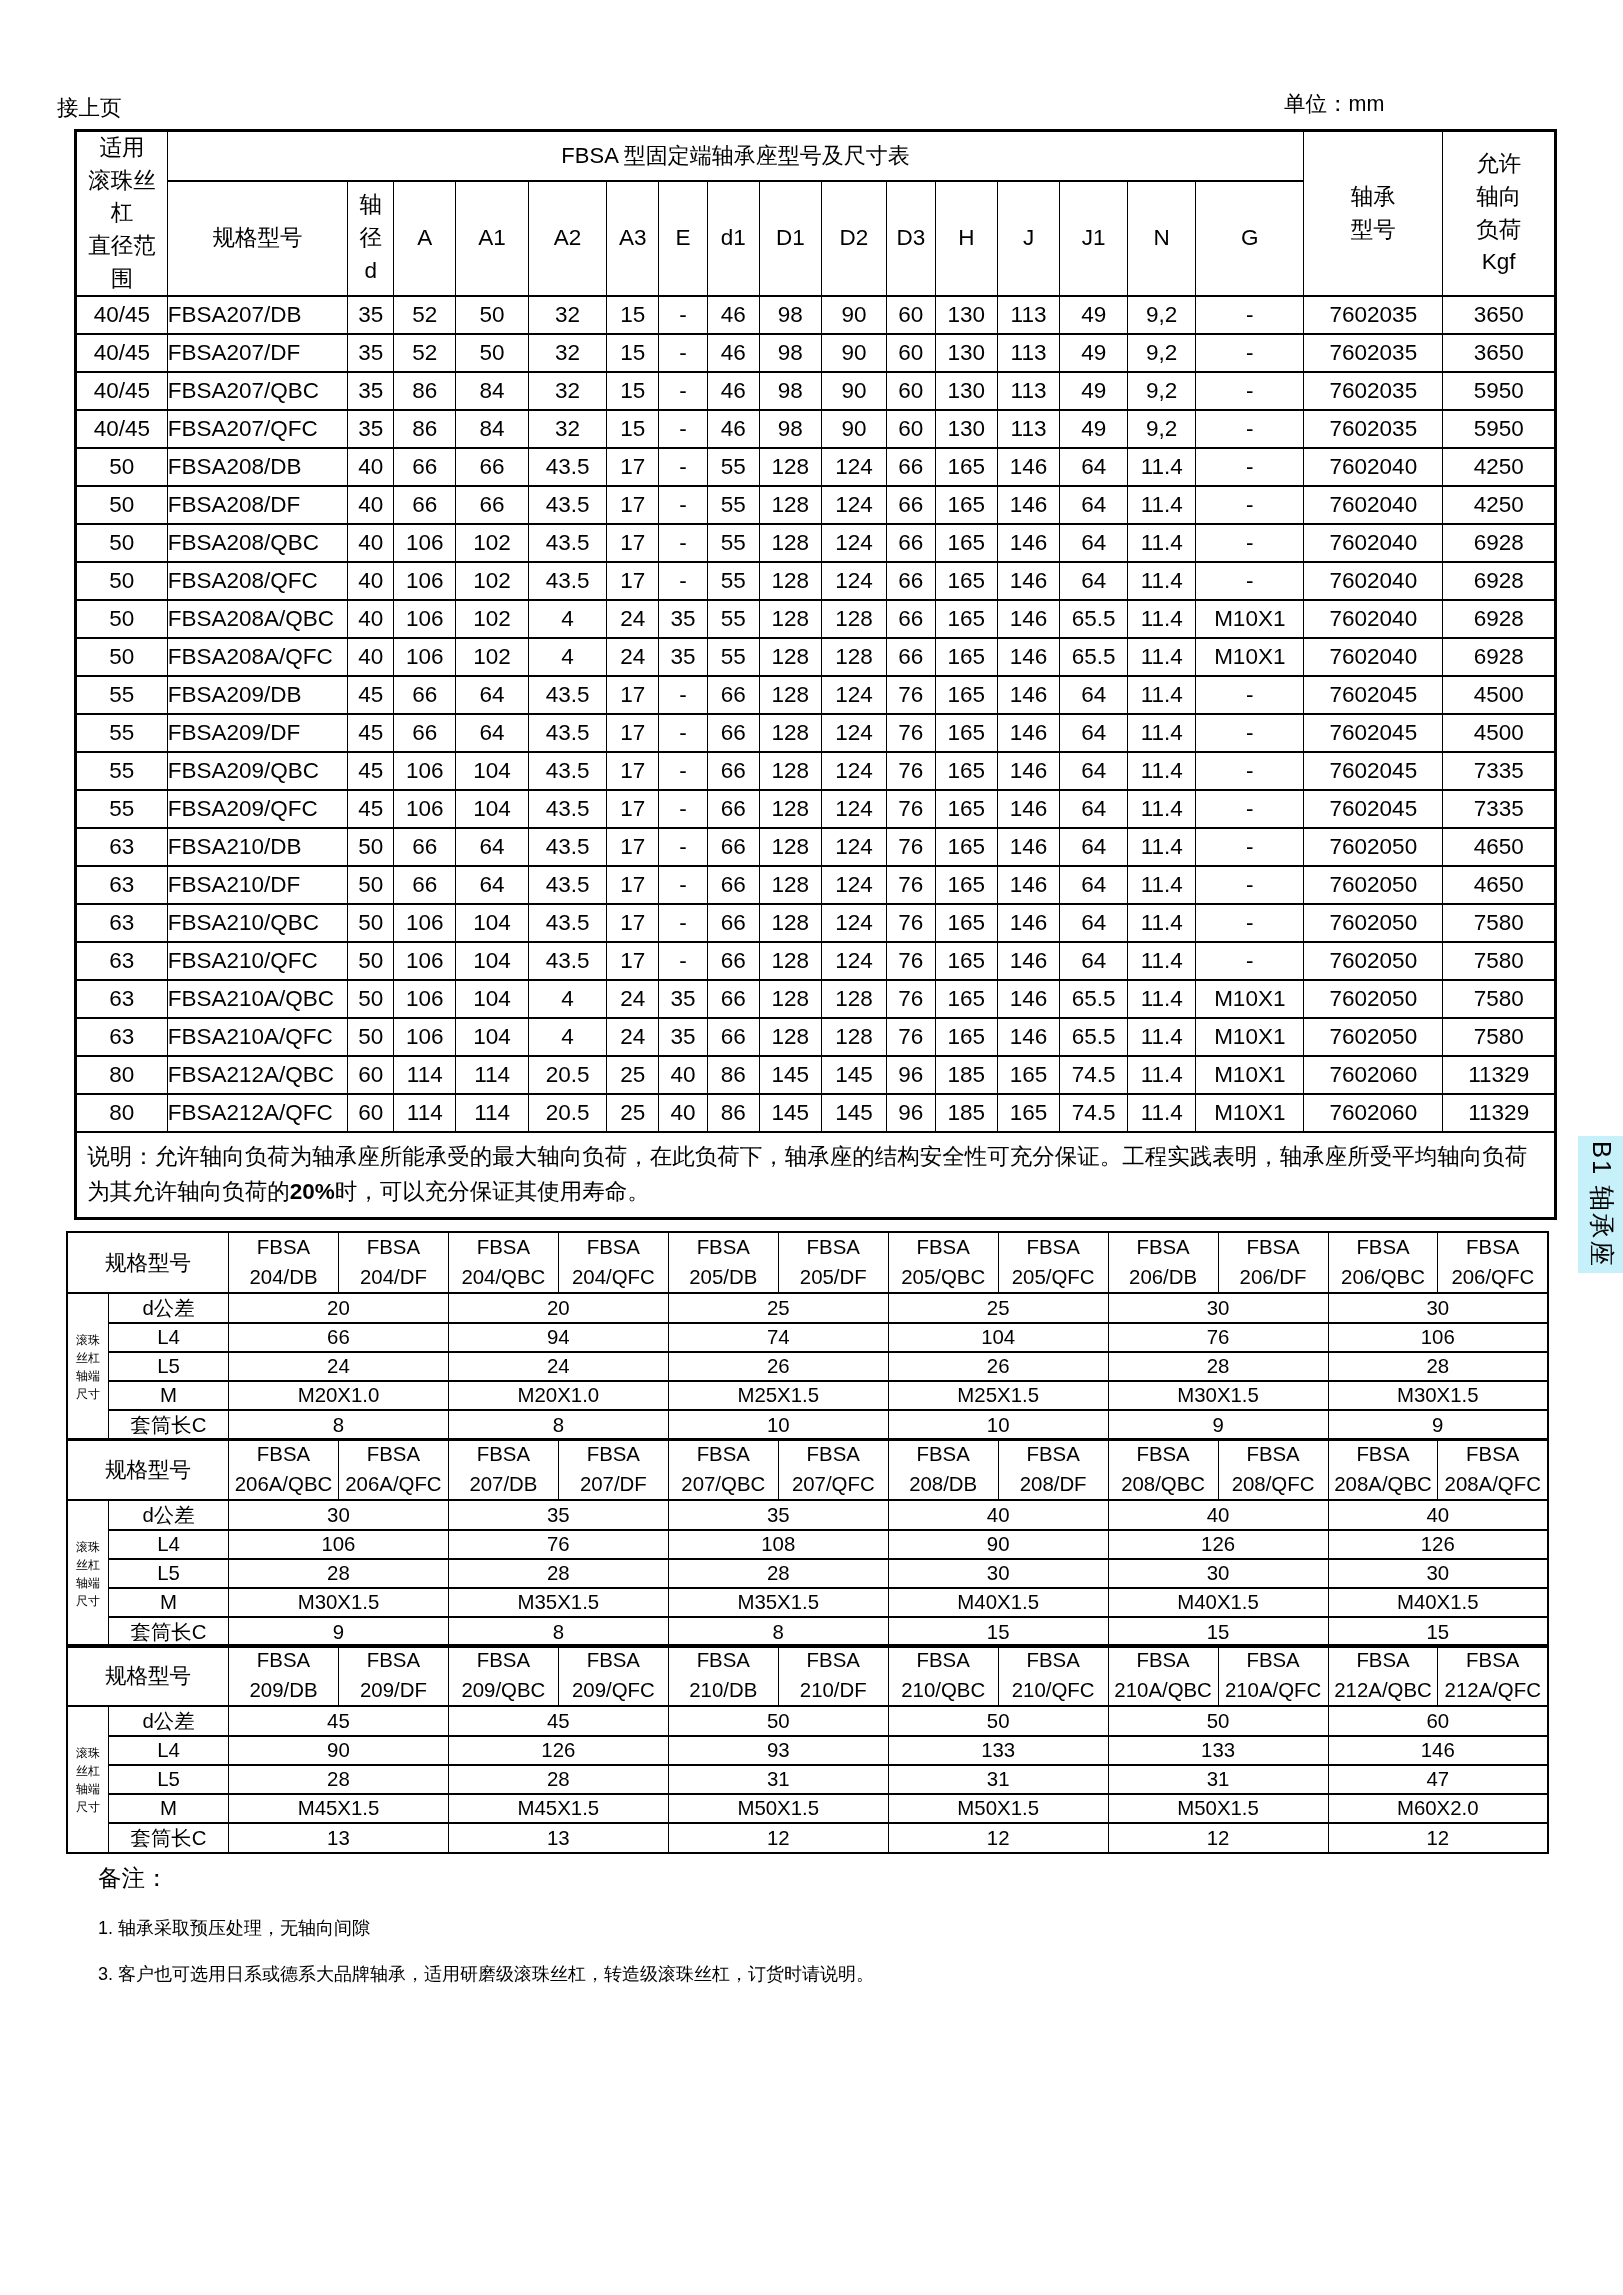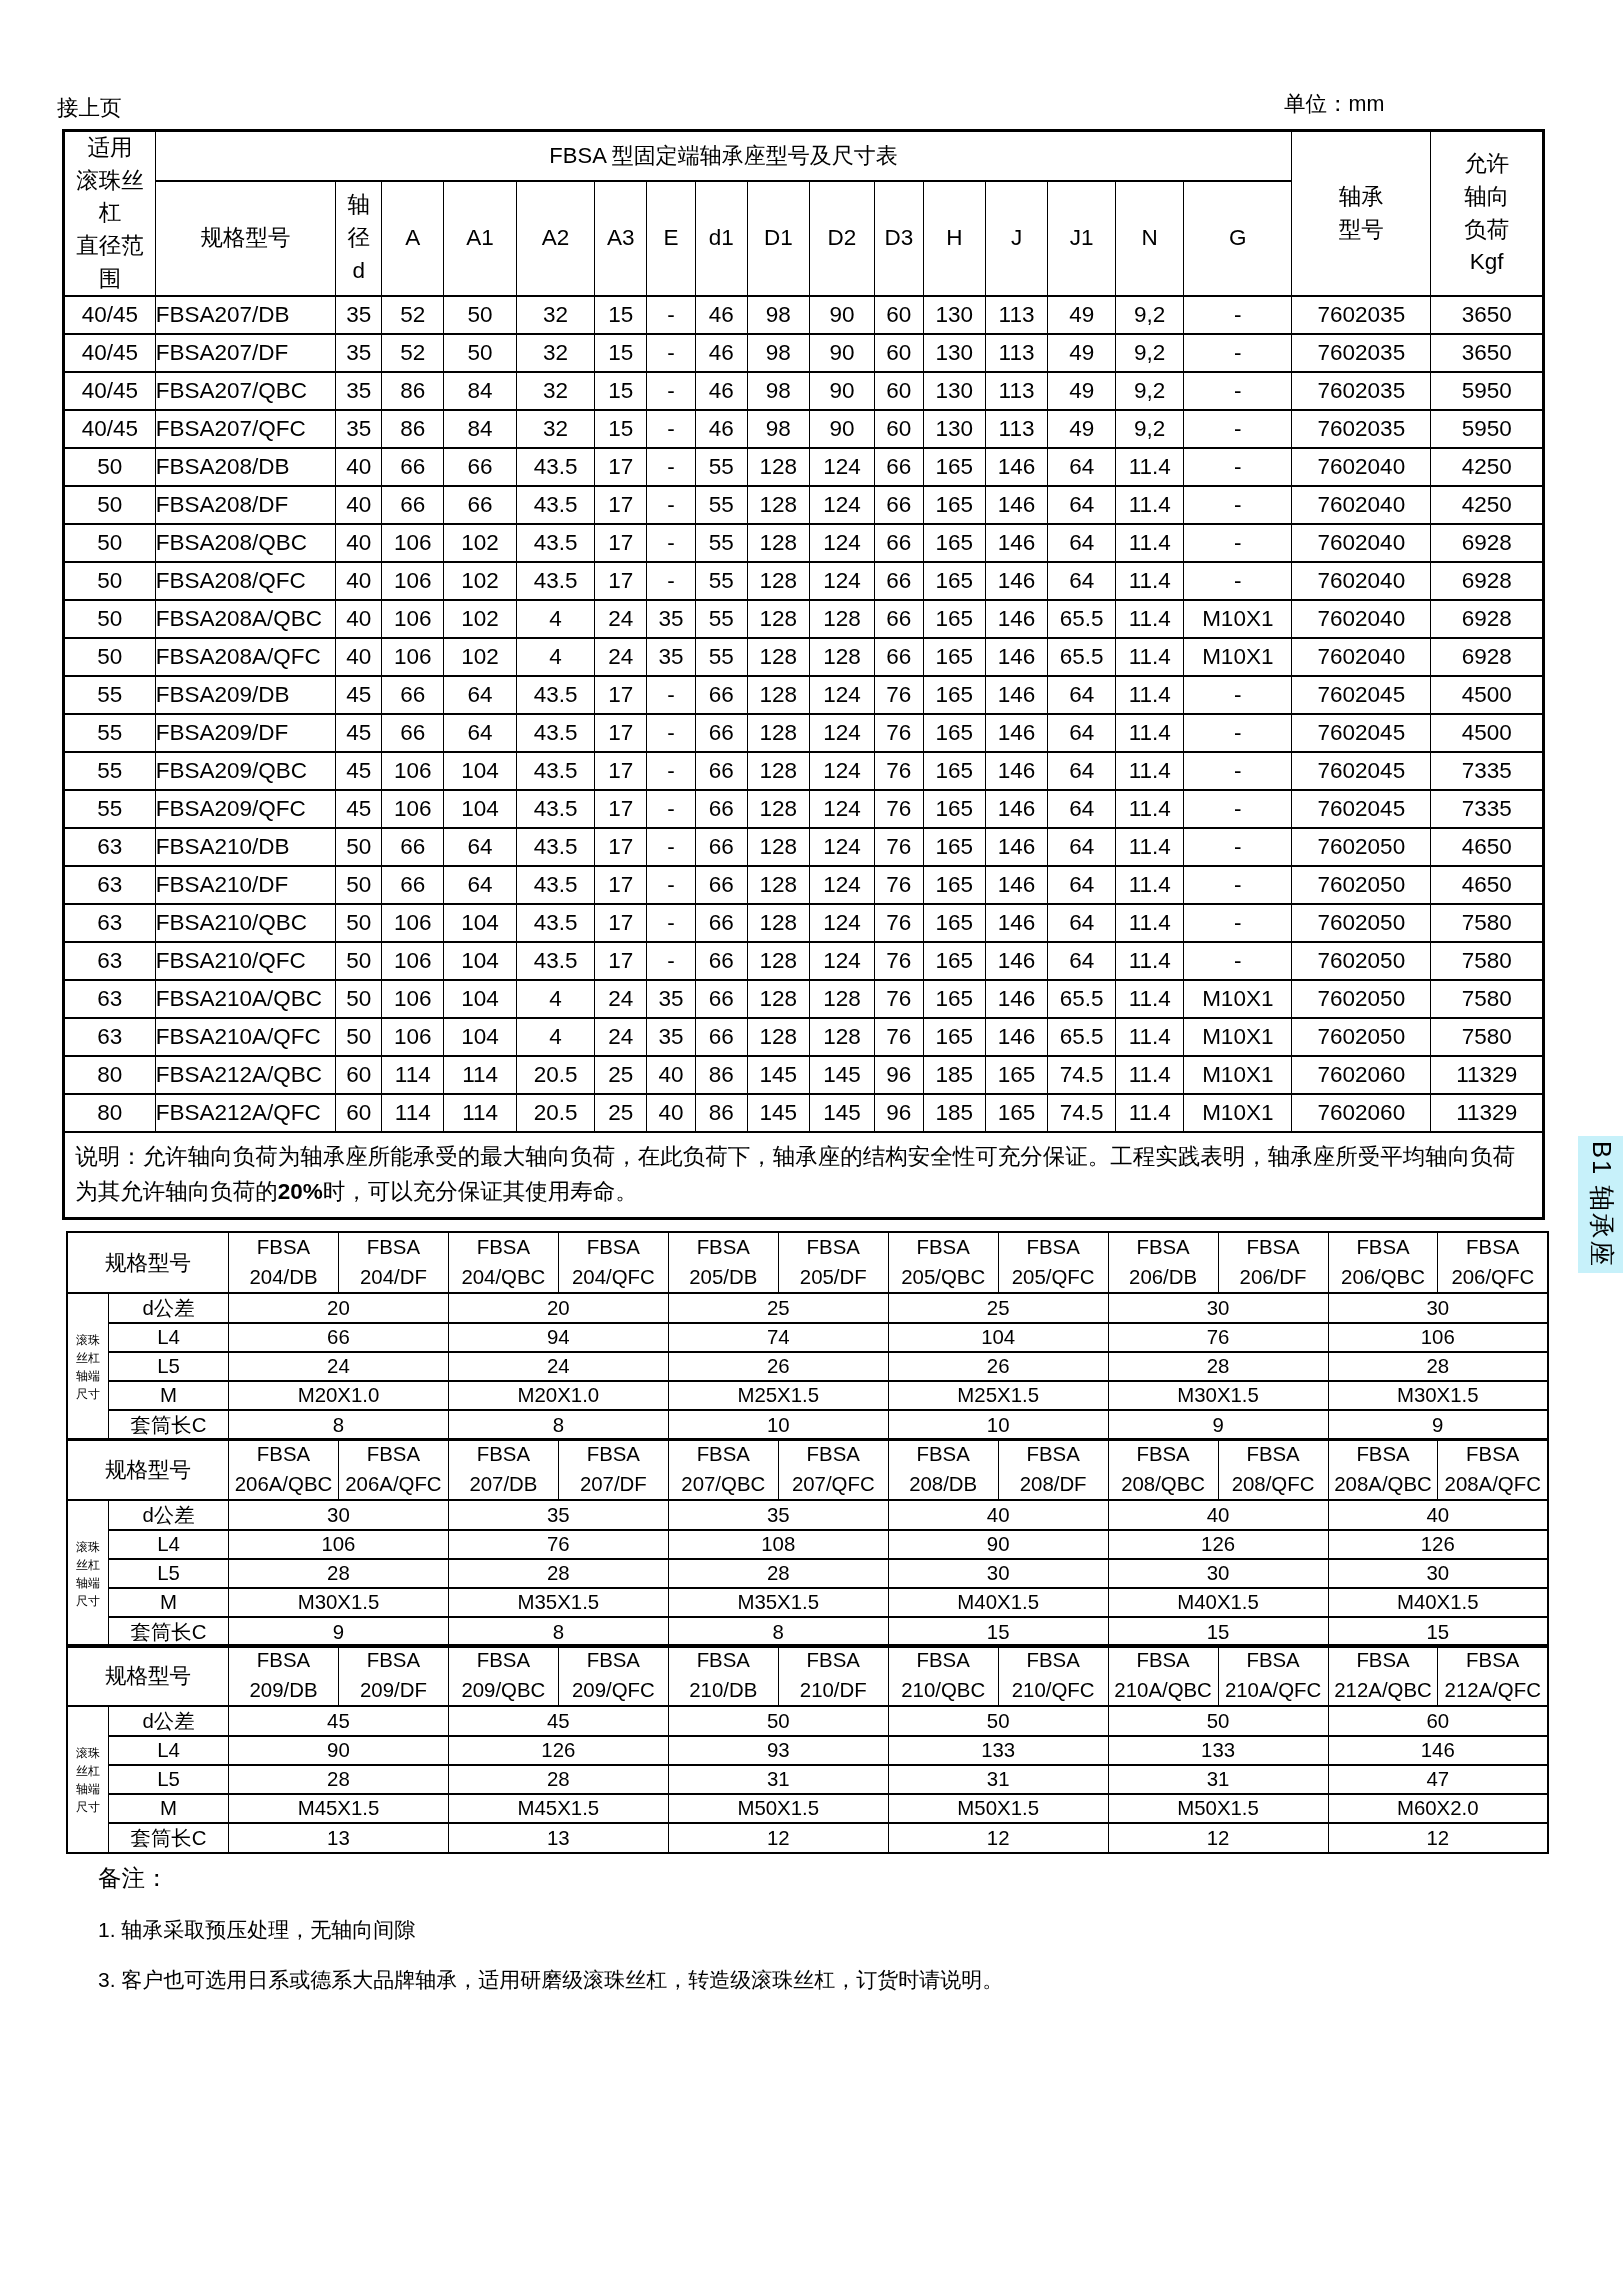--- a/index.html
+++ b/index.html
@@ -6,21 +6,21 @@
   #page {
     position:relative; width:1624px; height:2295px; background:#ffffff;
     font-family:"Liberation Sans", sans-serif; color:#000;
   }
   .toplabel { position:absolute; font-size:21.5px; color:#000; white-space:nowrap; }
   #lbl-continued { left:57px; top:93px; }
   #lbl-unit { left:1284px; top:89px; }
 
   
   table { border-collapse:collapse; table-layout:fixed; }
-  .main-table { position:absolute; left:62px; top:129px; width:1483px; border:3.6px solid #000; }
+  .main-table { position:absolute; left:74px; top:129px; width:1483px; border:3.6px solid #000; }
   .main-table th, .main-table td {
     border:1.5px solid #000; border-top-width:2.6px; border-bottom-width:2.6px;
     text-align:center; vertical-align:middle; font-size:22.5px; font-weight:normal;
     padding:0; overflow:hidden;
   }
   .main-table tr.h1 { height:47px; }
   .main-table tr.h2 { height:108px; }
   .main-table tbody tr { height:38px; }
   .pre { white-space:pre-line; line-height:1.45; }
   .main-table .title-cell { font-size:22px; }
@@ -36,21 +36,21 @@
     text-align:center; vertical-align:middle; font-size:20.4px; font-weight:normal; padding:0; overflow:hidden;
   }
   .shaft thead tr { height:55px; }
   .shaft tbody tr { height:29px; }
   .shaft .spec { font-size:21.5px; }
   .shaft .vlabel { font-size:12px; line-height:1.5; }
 
   
   .notes { position:absolute; left:98px; top:1862px; }
   .notes .title { font-size:23.5px; margin-bottom:21.5px; }
-  .notes .note-item { font-size:21px; margin-bottom:22.5px; white-space:nowrap; }
+  .notes .note-item { font-size:18px; margin-bottom:22.5px; white-space:nowrap; }
 
   
   .side-tab {
     position:absolute; left:1578px; top:1136px; width:46px; height:137px;
     background:#c7f1fa; display:flex; align-items:center; justify-content:center;
     writing-mode:vertical-rl; text-orientation:sideways; font-size:25.6px; letter-spacing:2px;
   }
 </style>
 </head>
 <body>

